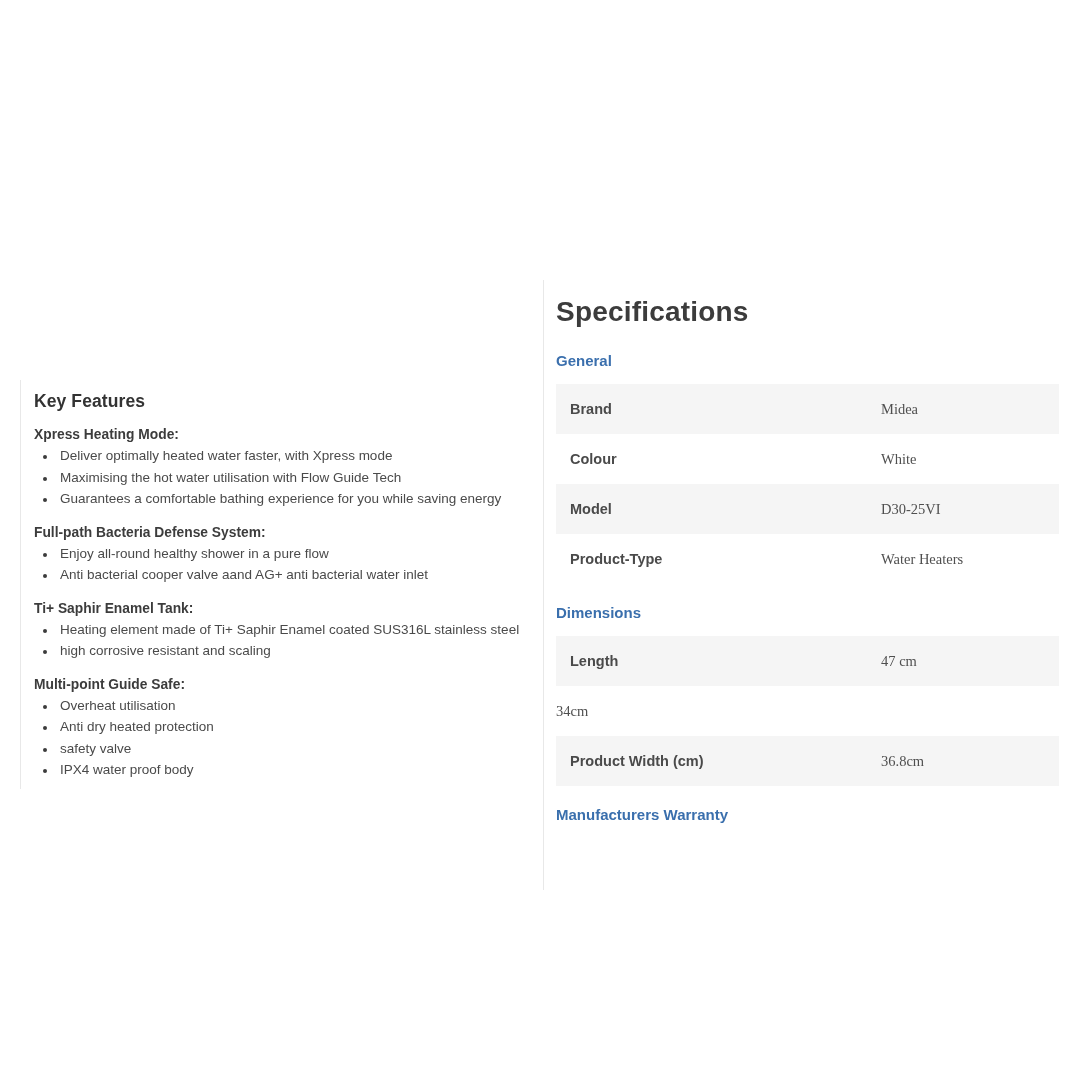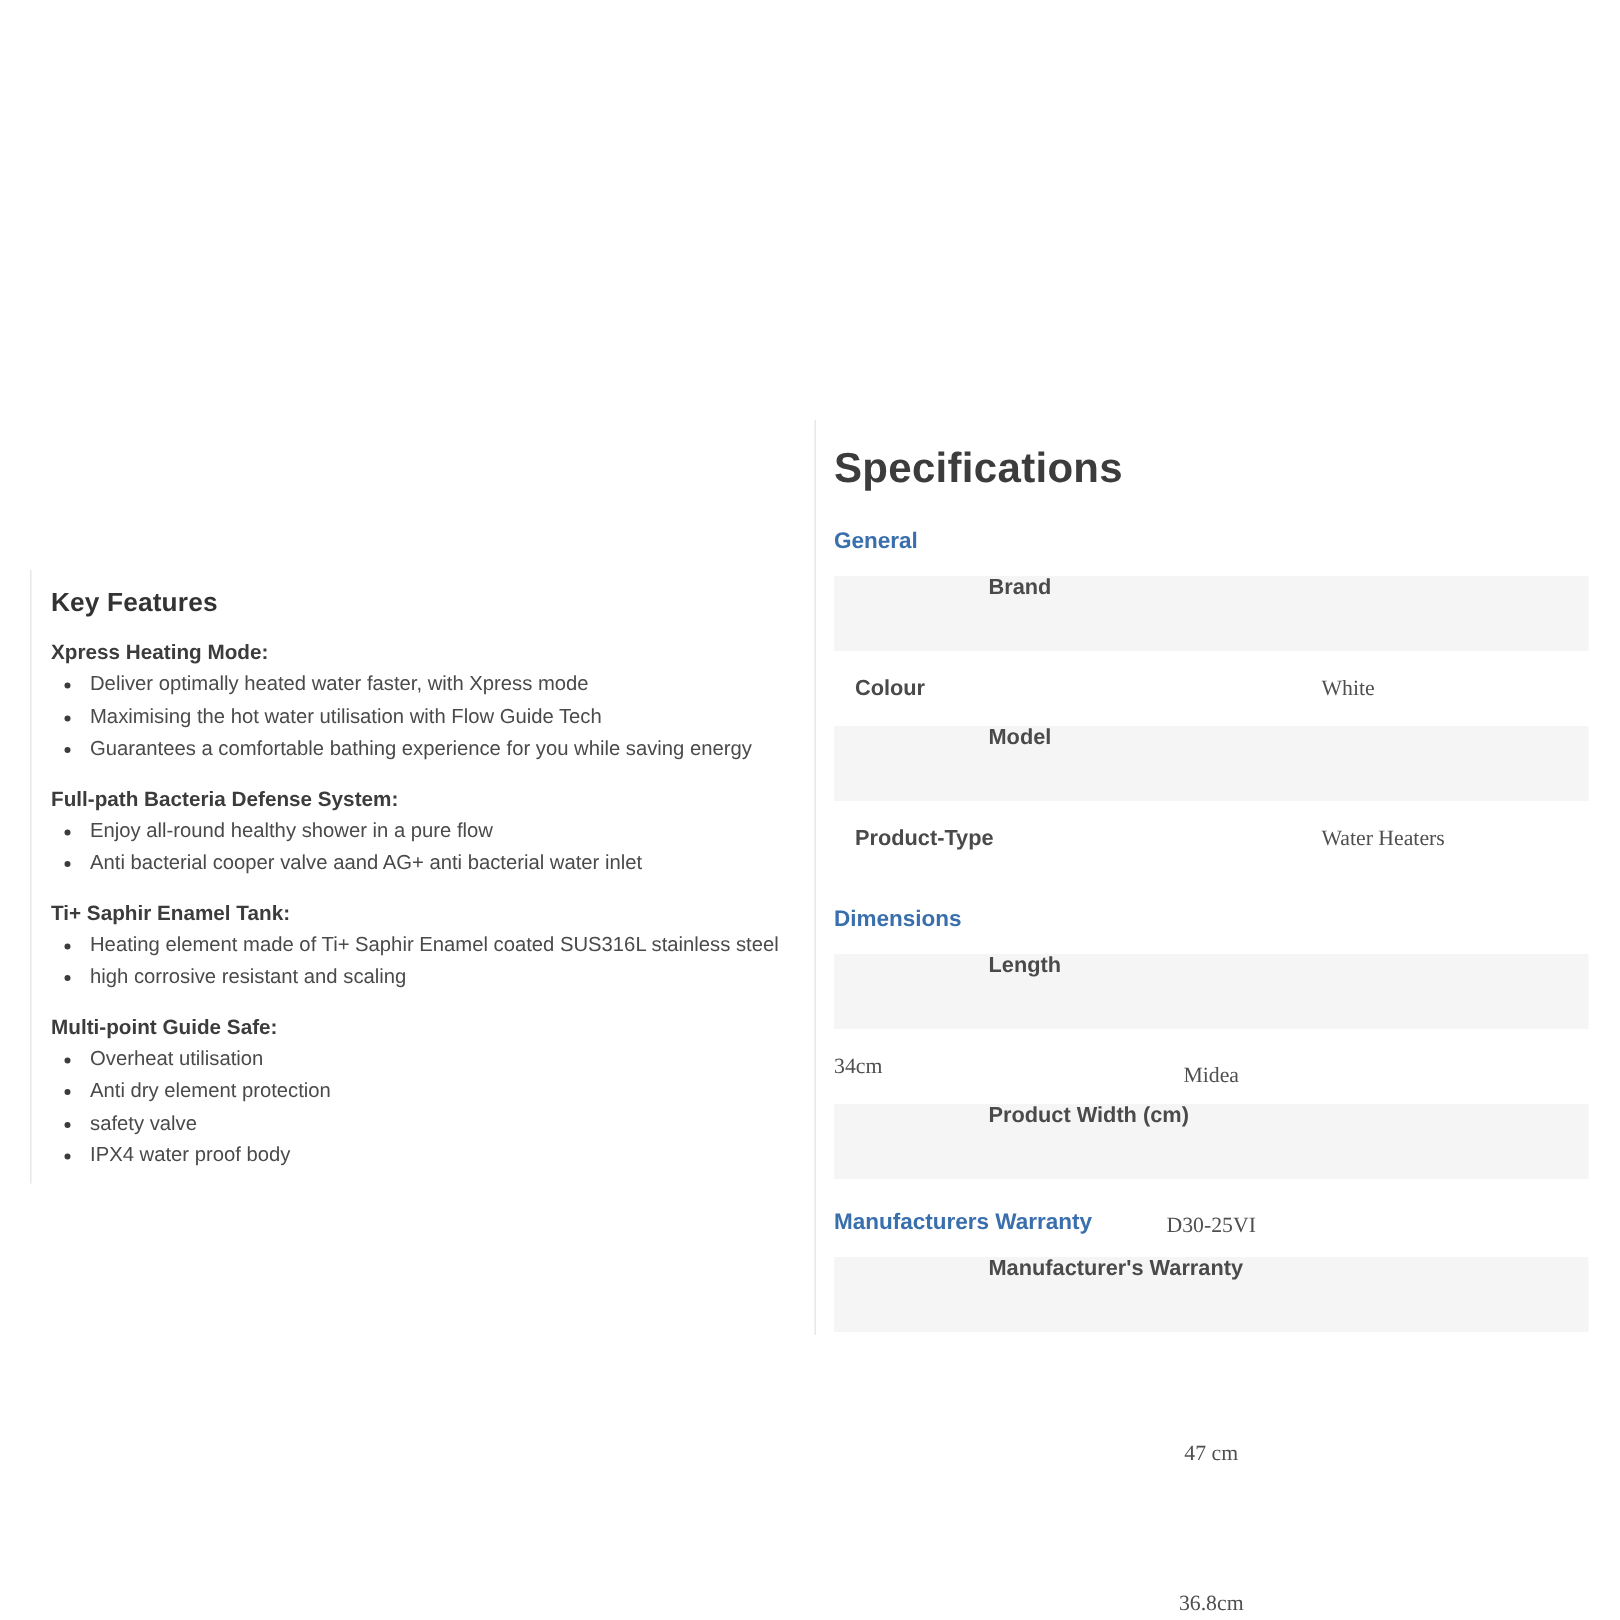--- a/index.html
+++ b/index.html
@@ -63,21 +63,21 @@
   .spec-group-heading{
     margin:0 0 14px 0;
     font-size:15px;font-weight:700;color:var(--accent-blue);
     line-height:18px;
   }
   .spec-group + .spec-group .spec-group-heading{margin-top:20px;}
   .spec-row{
     height:50px;display:flex;align-items:center;
     font-size:14.5px;
   }
-  .spec-row.striped{background:var(--stripe);flex-direction:column;}
+  .spec-row.striped{background:var(--stripe);}
   .spec-label{
     width:325px;flex:0 0 325px;
     padding-left:14px;
     font-weight:700;color:var(--label);
   }
   .spec-value{color:var(--value);font-family:Liberation Serif, serif;}
 </style>
 </head>
 <body>
 
@@ -103,21 +103,21 @@
         <div class="kf-heading">Ti+ Saphir Enamel Tank:</div>
         <ul class="kf-list">
           <li>Heating element made of Ti+ Saphir Enamel coated SUS316L stainless steel</li>
           <li>high corrosive resistant and scaling</li>
         </ul>
       </div>
       <div class="kf-section">
         <div class="kf-heading">Multi-point Guide Safe:</div>
         <ul class="kf-list">
           <li>Overheat utilisation</li>
-          <li>Anti dry element protection</li>
+          <li>Anti dry heated protection</li>
           <li>safety valve</li>
           <li>IPX4 water proof body</li>
         </ul>
       </div>
     </div>
 </section>
 
 <section class="right-panel">
   <h1 class="spec-title">Specifications</h1>
   <div>
@@ -153,21 +153,15 @@
             <div class="spec-value">34cm</div>
           </div>
           <div class="spec-row striped">
             <div class="spec-label">Product Width (cm)</div>
             <div class="spec-value">36.8cm</div>
           </div>
         </div>
       </div>
       <div class="spec-group">
         <h3 class="spec-group-heading">Manufacturers Warranty</h3>
-        <div class="spec-table">
-          <div class="spec-row striped">
-            <div class="spec-label">Manufacturer's Warranty</div>
-            <div class="spec-value">12months</div>
-          </div>
-        </div>
       </div>
     </div>
 </section>
 
 </body></html>

